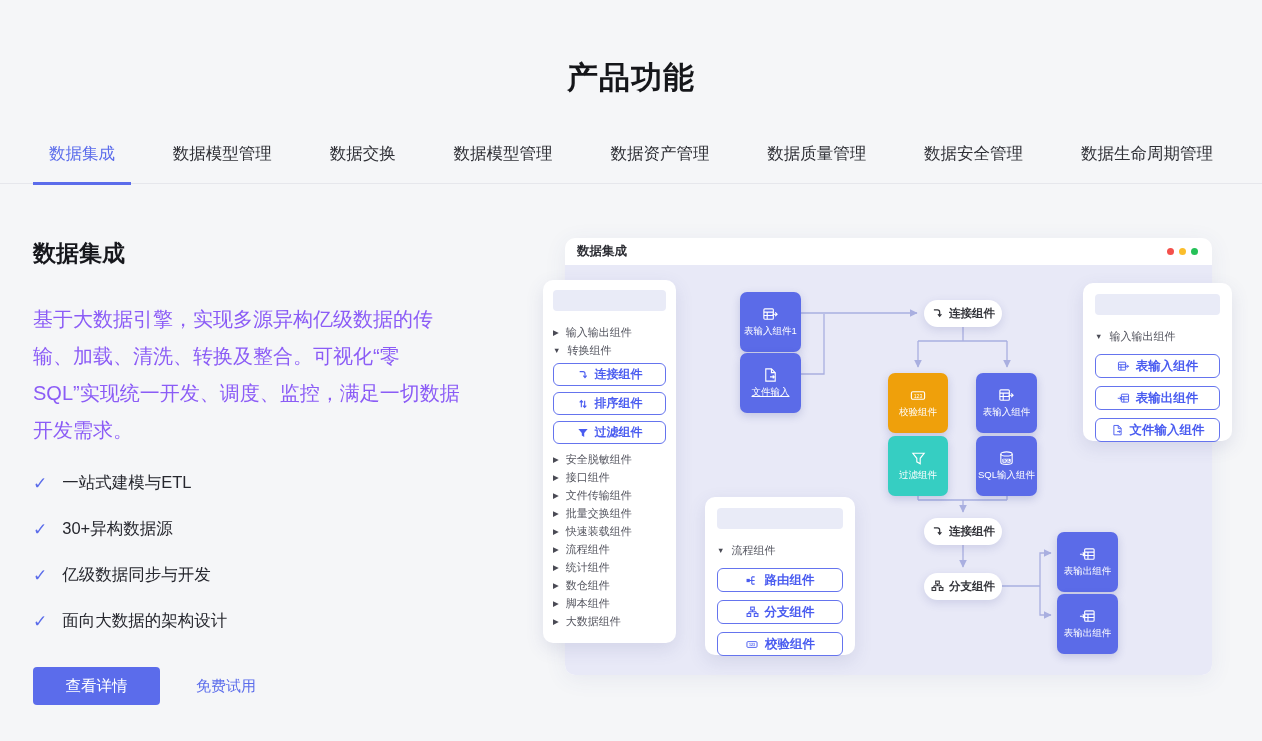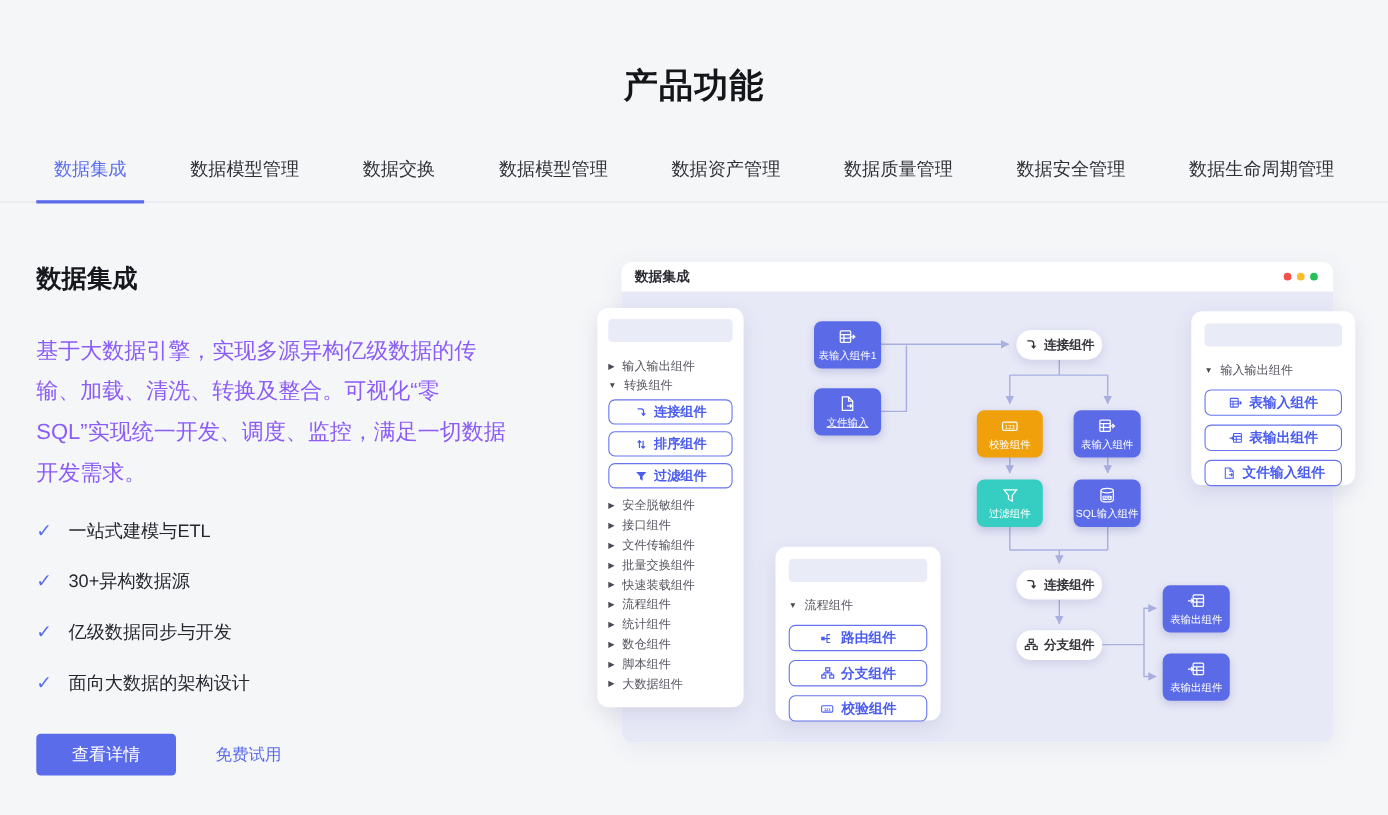--- a/index.html
+++ b/index.html
@@ -45,21 +45,21 @@
   .ph-bar { height:21px; background:#e9ebf7; border-radius:4px; margin-bottom:12px; }
   .tree-row { display:flex; align-items:center; gap:7px; height:18px; font-size:11px; color:#54555f; cursor:pointer; }
   .caret { font-size:7.5px; color:#4a4b55; }
   .tool-btn { display:flex; align-items:center; justify-content:center; gap:6px; height:23px; margin:4px 0 6px;
     border:1px solid #6574ee; border-radius:6px; background:#fff; color:#4a5cf0; font-size:12px; font-weight:700;
     cursor:pointer; font-family:inherit; width:100%; }
   .panel-flow .tool-btn, .panel-io .tool-btn { height:24px; margin:0 0 8px; font-size:12.5px; }
   .panel-flow .tree-row, .panel-io .tree-row { margin-bottom:9px; }
   .tool-btn svg { flex:0 0 auto; }
   
-  .node { position:absolute; width:61px; height:43px; border-radius:7px; color:#fff;
+  .node { position:absolute; width:61px; height:60px; border-radius:7px; color:#fff;
     display:flex; flex-direction:column; align-items:center; justify-content:center; gap:2px;
     box-shadow:0 3px 8px rgba(60,70,150,.22); cursor:pointer; }
   .node .nlabel { font-size:9.5px; }
   .node.blue{background:#5b6be8} .node.orange{background:#efa00b} .node.teal{background:#36cec2}
   .pill { position:absolute; width:78px; height:27px; background:#fff; border-radius:14px;
     display:flex; align-items:center; justify-content:center; gap:5px; font-size:11.5px; font-weight:700;
     color:#33343a; box-shadow:0 3px 10px rgba(60,70,150,.16); cursor:pointer; }
   svg { display:block; }
 </style>
 </head>

